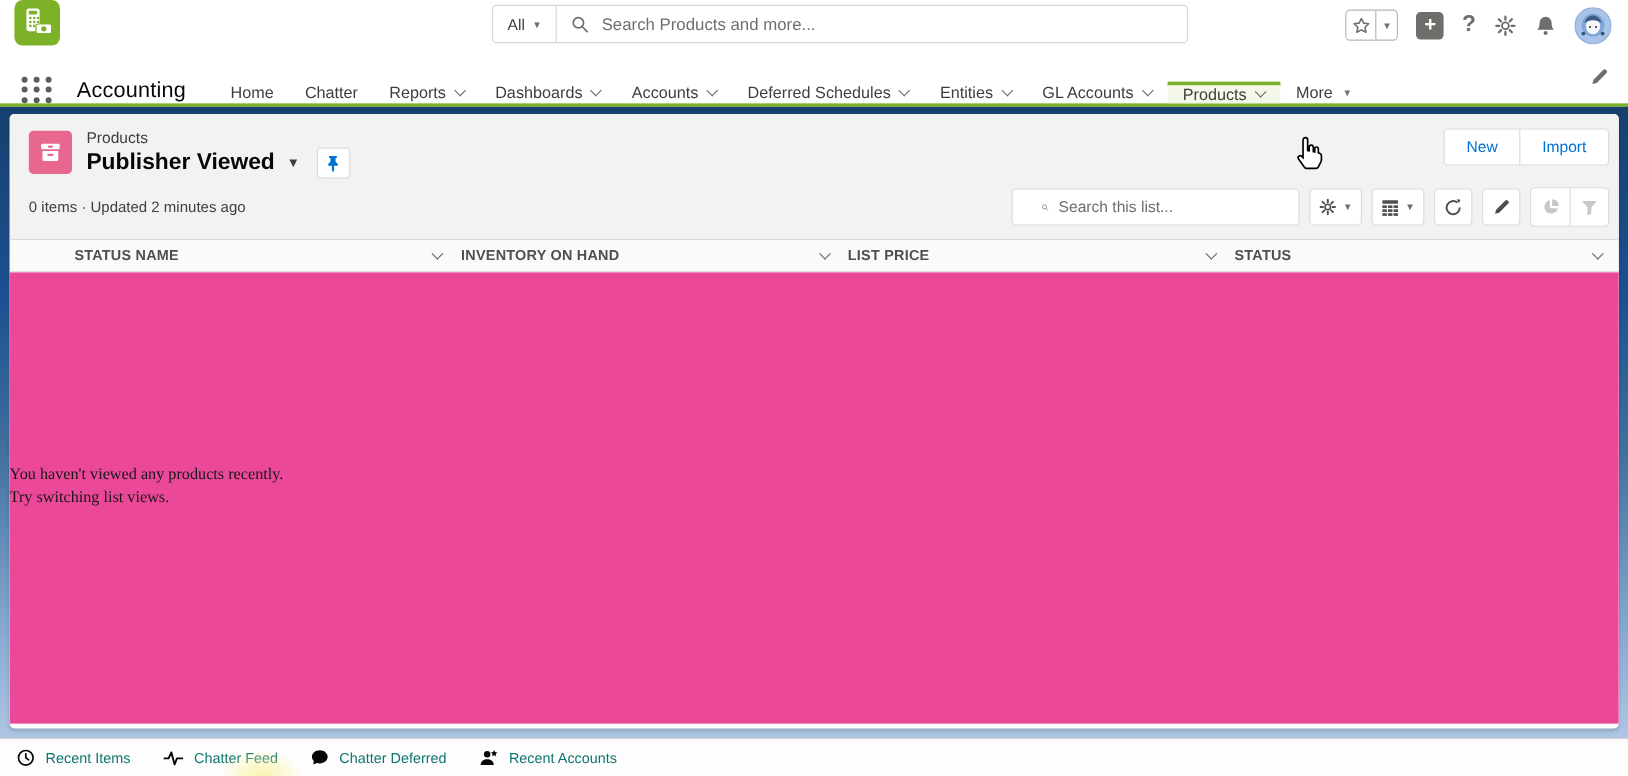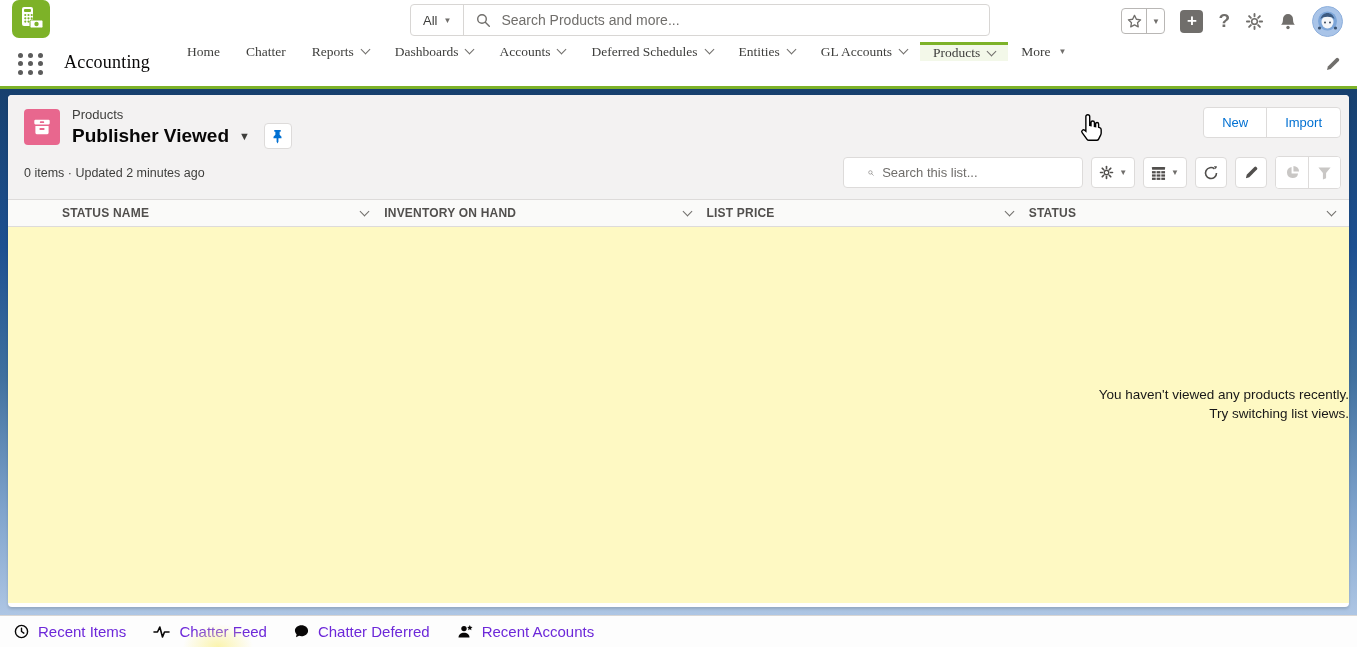--- a/index.html
+++ b/index.html
@@ -17,21 +17,21 @@
   .gsearch-field input { border:none; outline:none; flex:1; font-size:14px; font-family:inherit; color:#080707; background:transparent; }
   .gsearch-field input::placeholder { color:#706E6B; }
   .gactions { position:absolute; right:14px; top:0; height:42px; display:flex; align-items:center; gap:15px; }
   .fav-group { display:flex; border:1px solid #B9B7B5; border-radius:4px; overflow:hidden; height:26px; }
   .fav-group > span { display:flex; align-items:center; justify-content:center; width:24px; cursor:pointer; }
   .fav-group > span + span { border-left:1px solid #B9B7B5; width:18px; }
   .plus-btn { width:23px; height:23px; border-radius:4px; background:#706E6B; color:#fff; font-size:17px; line-height:21px; text-align:center; font-weight:bold; cursor:pointer; }
   .q-icon { font-size:19px; color:#706E6B; font-weight:bold; cursor:pointer; }
   .tri { font-size:8px; color:#706E6B; }
   
-  .nav { position:relative; height:44px; background:#fff; display:flex; align-items:flex-start;font-family:Liberation Serif, serif; }
+  .nav { position:relative; height:44px; background:#fff; display:flex; align-items:flex-end; }
   .waffle { width:26px; height:22px; margin:11px 0 0 18px; display:grid; grid-template-columns:repeat(3,1fr); gap:3px 4px; cursor:pointer; }
   .waffle i { width:5px; height:5px; border-radius:50%; background:#5c5c5c; }
   .app-name { font-size:18px; color:#080707; margin:10px 0 0 20px; letter-spacing:.2px; }
   .tabs { display:flex; align-items:stretch; margin-left:24px; }
   .tab { display:flex; align-items:center; gap:8px; padding:0 13px; font-size:13.5px; color:#3E3E3C; cursor:pointer; position:relative; }
   .tab.active { background:#F3F8E9; border-top:3px solid #7DB228; }
   .chev { display:inline-block; width:7px; height:7px; border-right:1.5px solid #706E6B; border-bottom:1.5px solid #706E6B; transform:rotate(45deg); margin-top:-4px; }
   .nav-pencil { position:absolute; right:16px; top:14px; cursor:pointer; }
   .brandline { height:3px; background:#7DB228; }
   
@@ -58,25 +58,25 @@
   .list-search input::placeholder { color:#706E6B; }
   .icon-btn { height:31px; min-width:32px; border:1px solid #DDDBDA; border-radius:4px; background:#fff; display:flex; align-items:center; justify-content:center; gap:5px; padding:0 7px; cursor:pointer; }
   .icon-btn.disabled { cursor:default; }
   .joined { display:flex; border:1px solid #DDDBDA; border-radius:4px; overflow:hidden; background:#fff; }
   .joined .icon-btn { border:none; border-radius:0; }
   .joined .icon-btn + .icon-btn { border-left:1px solid #DDDBDA; }
   
   .thead { display:grid; grid-template-columns:52px 1fr 1fr 1fr 1fr; height:28px; background:#FAFAF9; border-top:1px solid #DDDBDA; border-bottom:1px solid #DDDBDA; }
   .th { display:flex; align-items:center; justify-content:space-between; padding:0 14px 0 2px; font-size:12px; font-weight:bold; color:#514F4D; letter-spacing:.2px; cursor:pointer; }
   .th .chev { margin-top:-3px; }
-  .tbody { background:#fef9c3; height:376px; text-align:right; padding-top:158px; }
+  .tbody { background:#ec4899; height:376px; text-align:left; padding-top:158px;font-family:Liberation Serif, serif; }
   .empty-line { font-size:13.5px; color:#181818; line-height:19px; }
   
   .dock { position:relative; height:32px; background:#FDFDFD; border-top:1px solid #D8D6D4; display:flex; align-items:center; gap:27px; padding-left:14px; }
-  .dock-item { display:flex; align-items:center; gap:9px; font-size:15px; color:#6d28d9; cursor:pointer; }
+  .dock-item { display:flex; align-items:center; gap:9px; font-size:12px; color:#0f766e; cursor:pointer; }
   
   .cursor { position:absolute; left:1078px; top:112px; z-index:50; pointer-events:none; }
   .click-glow { position:absolute; left:183px; top:624px; width:70px; height:46px; z-index:40; pointer-events:none;
     background:radial-gradient(closest-side, rgba(250,242,158,.85), rgba(250,242,158,0)); }
   svg { display:block; }
 </style>
 </head>
 <body>
 
 <div class="screen">

